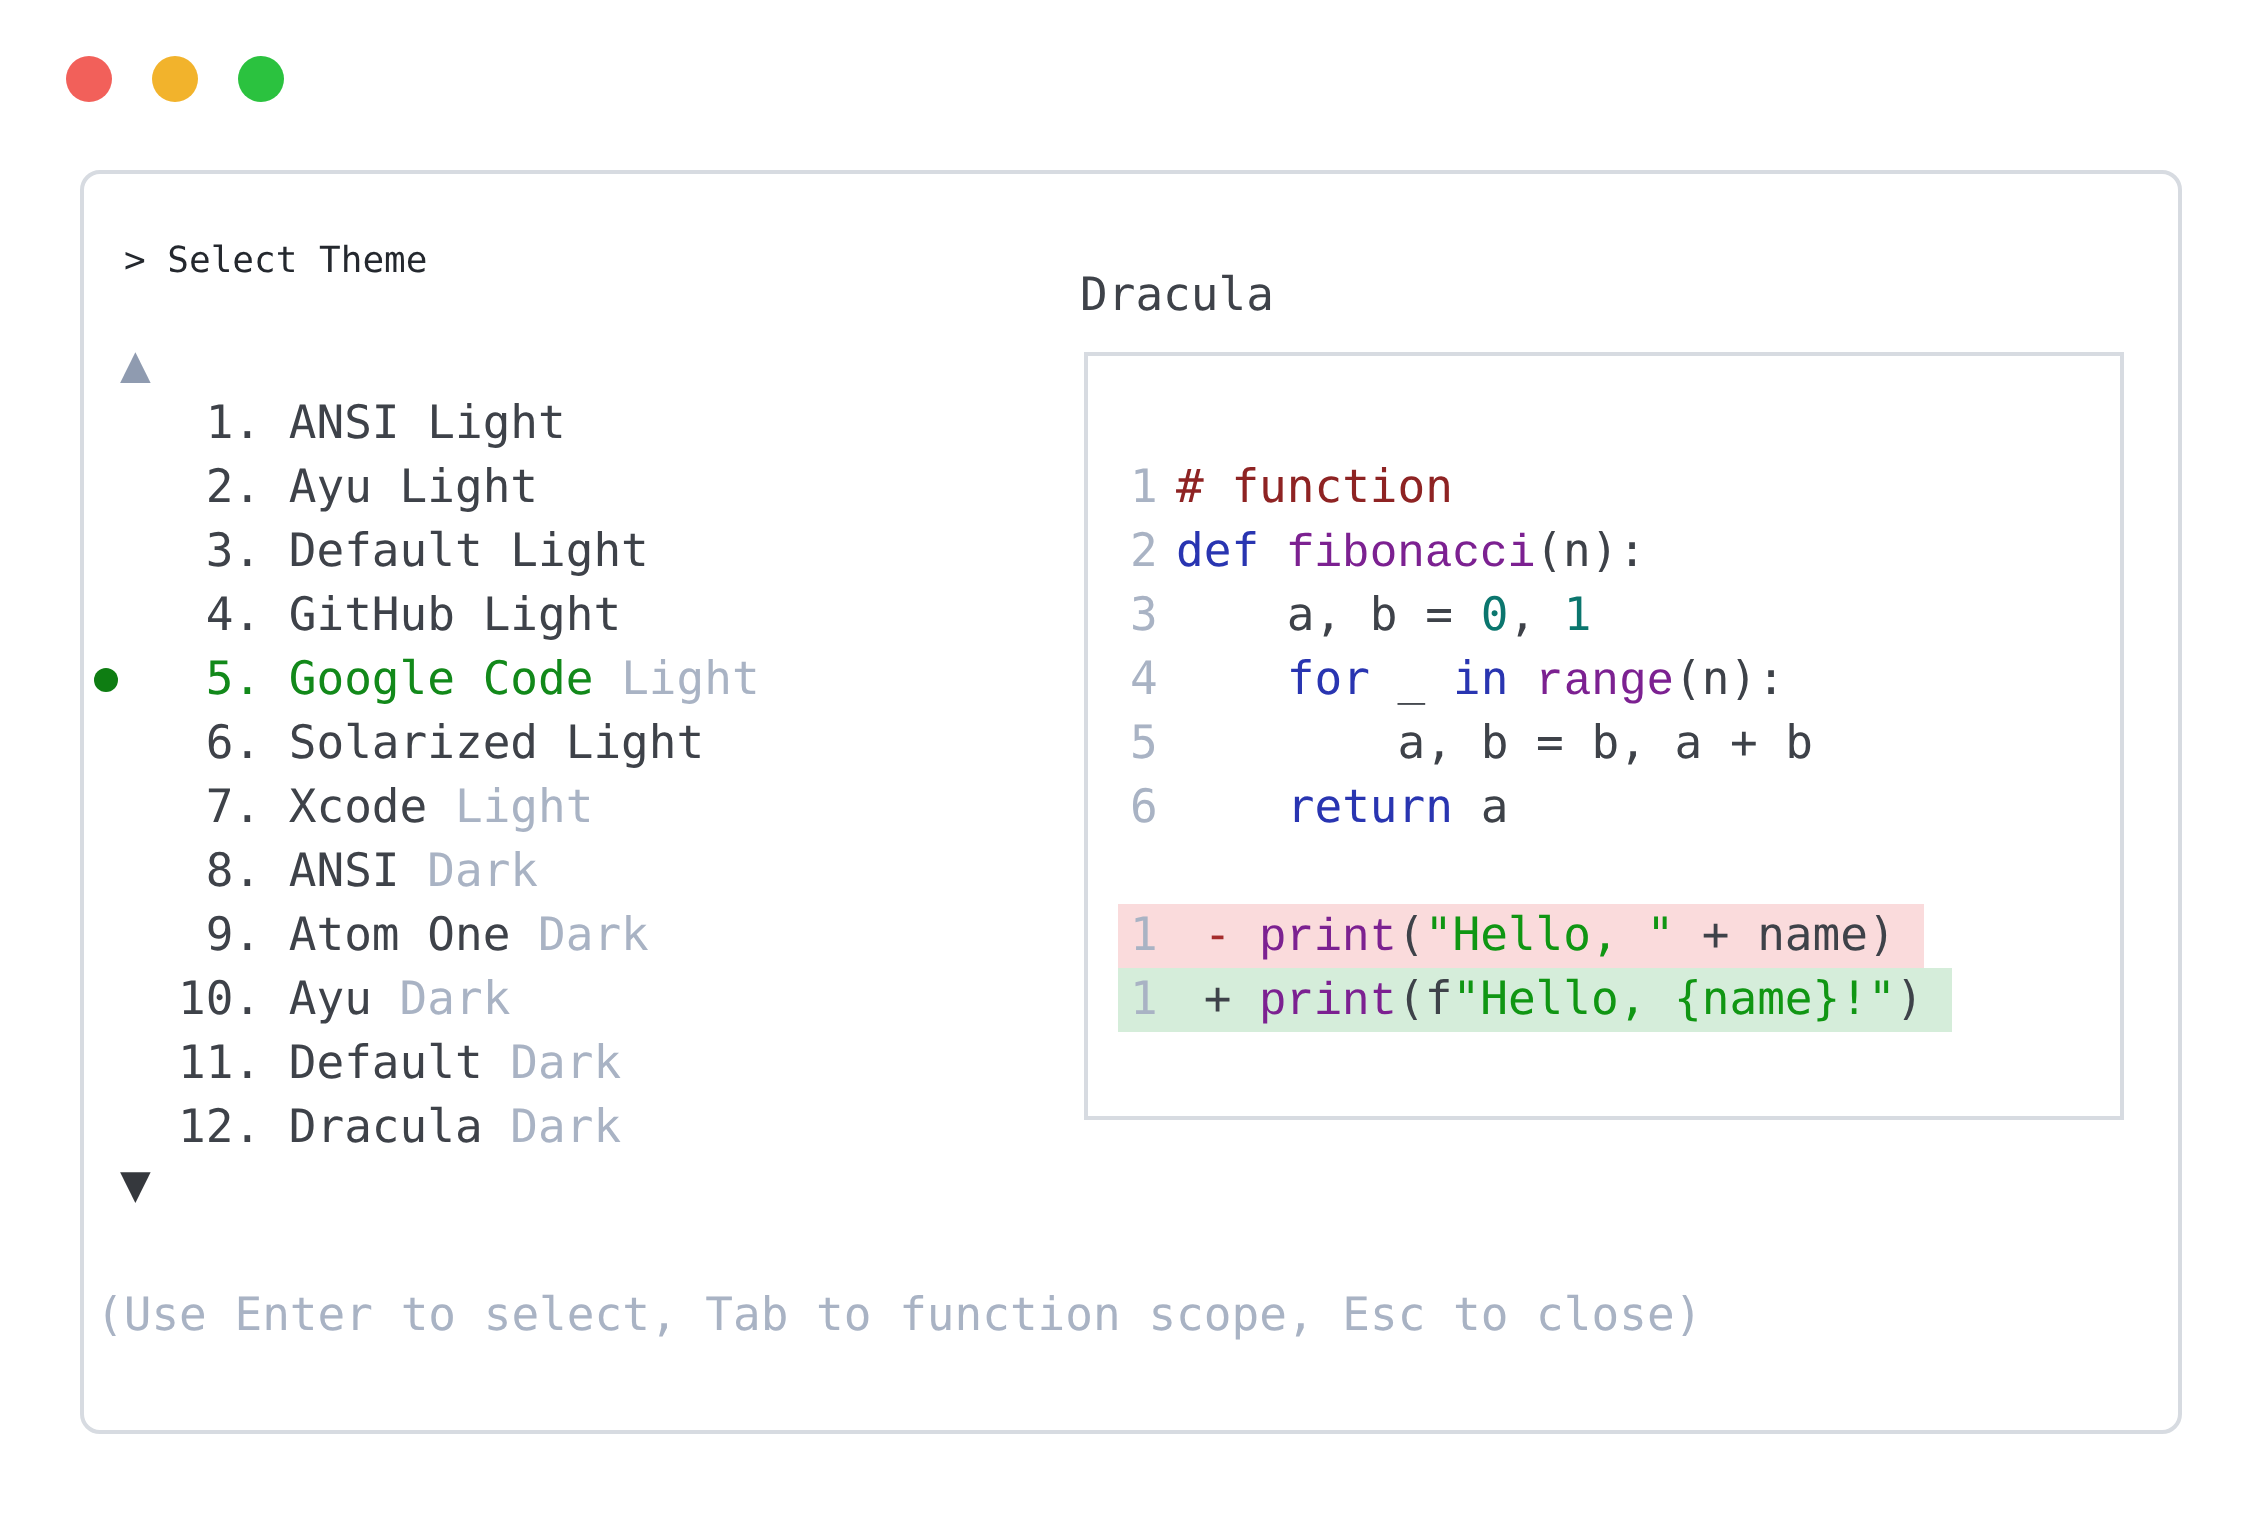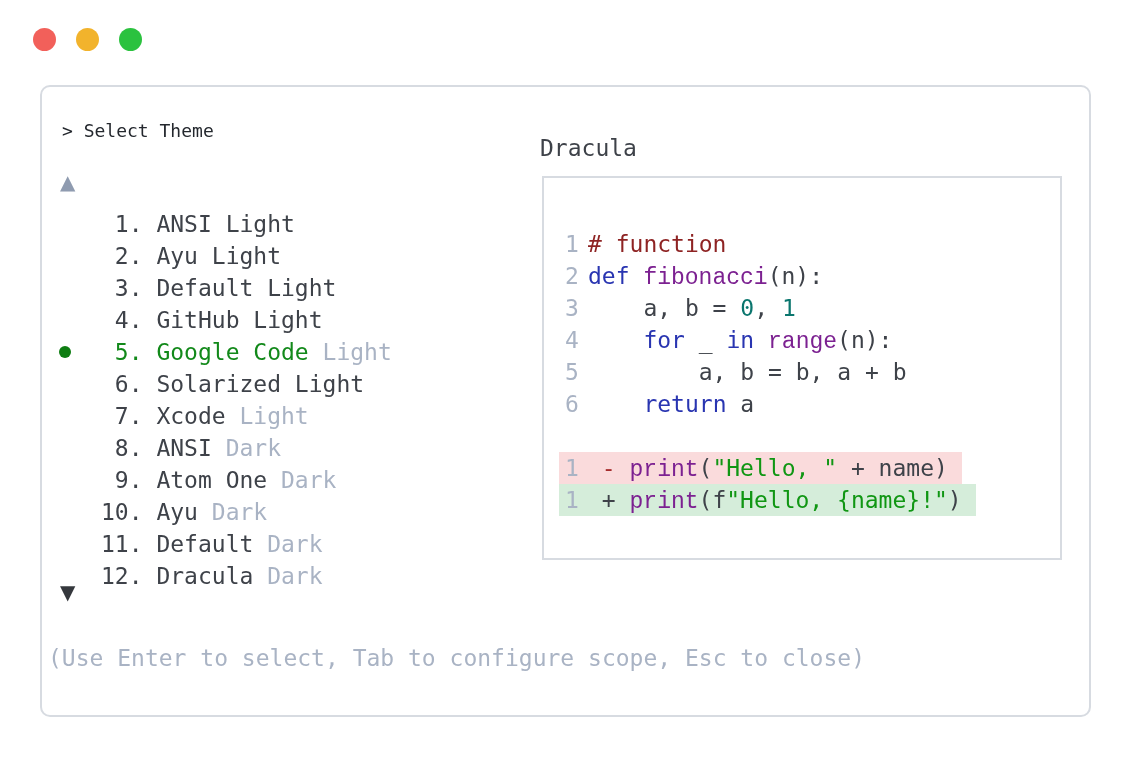--- a/index.html
+++ b/index.html
@@ -23,21 +23,21 @@
   }
   .panel * { white-space:pre; }
 
   .prompt { position:absolute; left:20px; top:28px; font-size:18px; line-height:32px; color:var(--text-darker); }
   .preview-title { position:absolute; left:498px; top:45px; font-size:23px; line-height:32px; color:var(--text-dark); }
 
   .scroll-up   { position:absolute; left:18px; top:79px;  font-size:20px; line-height:32px; color:var(--scroll-inactive); font-family:"DejaVu Sans",sans-serif; cursor:default; }
   .scroll-down { position:absolute; left:18px; top:489px; font-size:20px; line-height:32px; color:var(--scroll-active);   font-family:"DejaVu Sans",sans-serif; cursor:default; }
 
   
-  .theme-list { position:absolute; left:4px; top:109px; margin:12px; padding:0; list-style:none; }
+  .theme-list { position:absolute; left:4px; top:109px; margin:0; padding:0; list-style:none; }
   .theme-item { position:relative; height:32px; line-height:32px; font-size:23px; color:var(--text-dark); padding-left:43px; }
   .theme-item .variant { color:var(--dim);text-align:center; }
   .theme-item.sel .num, .theme-item.sel .tname { color:var(--green); }
   .theme-item .dot {
     position:absolute; left:1px; top:50%; margin-top:-6px;
     width:12px; height:12px; border-radius:50%; background:var(--dot-green);
   }
 
   .hint { position:absolute; left:6px; top:555px; font-size:23px; line-height:32px; color:var(--dim); }
 
@@ -72,18 +72,18 @@
 <div class="panel">
   <div class="prompt">&gt; Select Theme</div>
   <div class="preview-title">Dracula</div>
 
   <div class="scroll-up">▲</div>
 
   <ul class="theme-list" id="theme-list"><li class="theme-item"><span class="num"> 1. </span><span class="tname">ANSI Light</span></li><li class="theme-item"><span class="num"> 2. </span><span class="tname">Ayu Light</span></li><li class="theme-item"><span class="num"> 3. </span><span class="tname">Default Light</span></li><li class="theme-item"><span class="num"> 4. </span><span class="tname">GitHub Light</span></li><li class="theme-item sel"><span class="dot"></span><span class="num"> 5. </span><span class="tname">Google Code </span><span class="variant">Light</span></li><li class="theme-item"><span class="num"> 6. </span><span class="tname">Solarized Light</span></li><li class="theme-item"><span class="num"> 7. </span><span class="tname">Xcode </span><span class="variant">Light</span></li><li class="theme-item"><span class="num"> 8. </span><span class="tname">ANSI </span><span class="variant">Dark</span></li><li class="theme-item"><span class="num"> 9. </span><span class="tname">Atom One </span><span class="variant">Dark</span></li><li class="theme-item"><span class="num">10. </span><span class="tname">Ayu </span><span class="variant">Dark</span></li><li class="theme-item"><span class="num">11. </span><span class="tname">Default </span><span class="variant">Dark</span></li><li class="theme-item"><span class="num">12. </span><span class="tname">Dracula </span><span class="variant">Dark</span></li></ul>
 
   <div class="scroll-down">▼</div>
 
-  <div class="hint">(Use Enter to select, Tab to configure scope, Esc to close)</div>
+  <div class="hint">(Use Enter to select, Tab to function scope, Esc to close)</div>
 
   <div class="preview-box">
     <div class="code" id="code"><div class="code-row"><span class="gutter">1</span><span class="tok-com"># function</span></div><div class="code-row"><span class="gutter">2</span><span class="tok-kw">def</span><span class="tok-pln"> </span><span class="tok-fn">fibonacci</span><span class="tok-pln">(n):</span></div><div class="code-row"><span class="gutter">3</span><span class="tok-pln">    a, b = </span><span class="tok-lit">0</span><span class="tok-pln">, </span><span class="tok-lit">1</span></div><div class="code-row"><span class="gutter">4</span><span class="tok-pln">    </span><span class="tok-kw">for</span><span class="tok-pln"> _ </span><span class="tok-kw">in</span><span class="tok-pln"> </span><span class="tok-fn">range</span><span class="tok-pln">(n):</span></div><div class="code-row"><span class="gutter">5</span><span class="tok-pln">        a, b = b, a + b</span></div><div class="code-row"><span class="gutter">6</span><span class="tok-pln">    </span><span class="tok-kw">return</span><span class="tok-pln"> a</span></div><div class="code-row"></div><div class="code-row row-del"><span class="gutter">1</span><span class="tok-dsign"> - </span><span class="tok-fn">print</span><span class="tok-pln">(</span><span class="tok-str">"Hello, "</span><span class="tok-pln"> + name)</span></div><div class="code-row row-ins"><span class="gutter">1</span><span class="tok-pln"> + </span><span class="tok-fn">print</span><span class="tok-pln">(f</span><span class="tok-str">"Hello, {name}!"</span><span class="tok-pln">)</span></div></div>
   </div>
 </div>
 
 </body></html>

